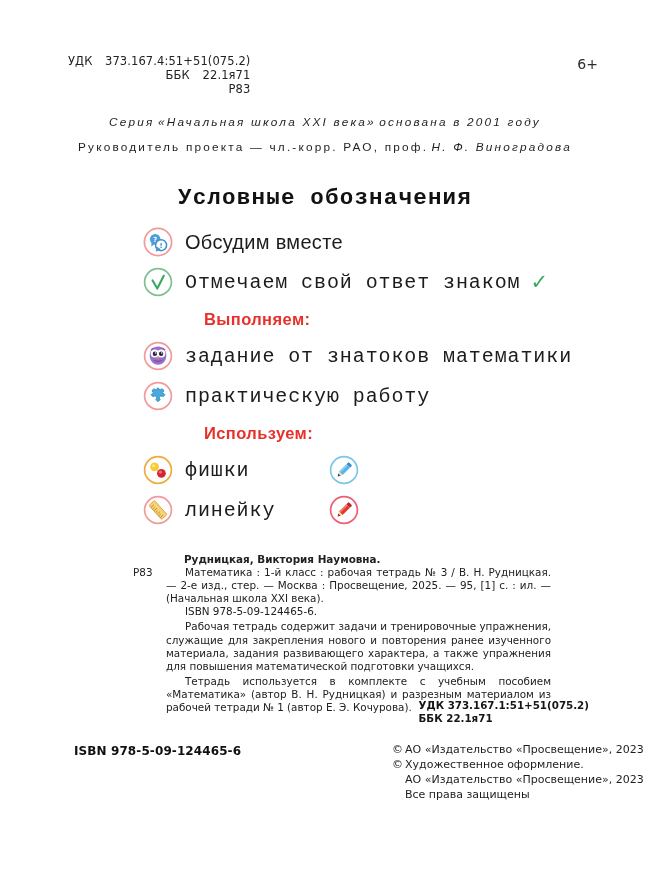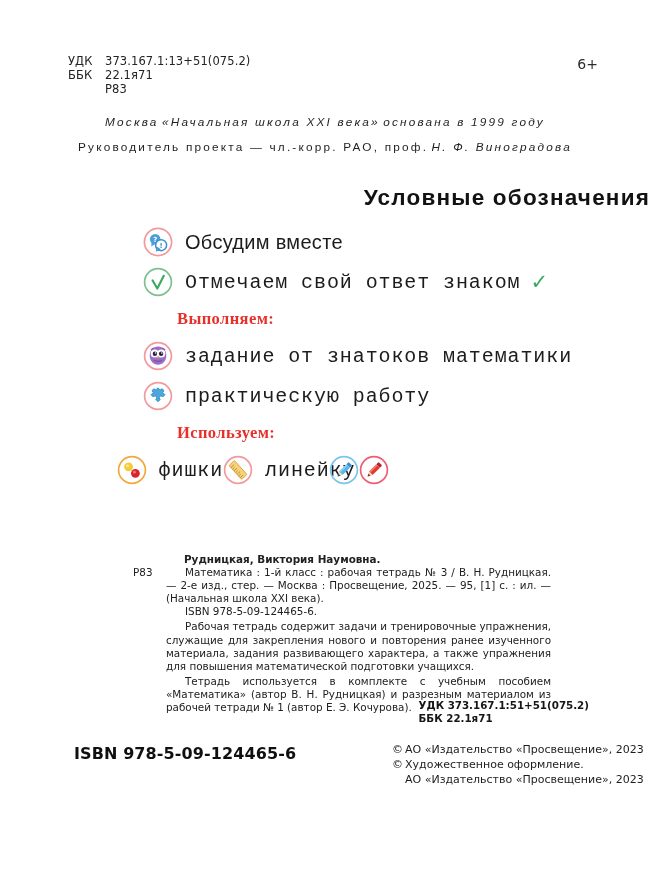--- a/index.html
+++ b/index.html
@@ -28,20 +28,21 @@
     left: 68px;
     top: 54px;
     font-size: 11.5px;
     line-height: 14.2px;
     font-family: "DejaVu Sans", sans-serif;
     color: #232323;
     letter-spacing: 0.1px;
   }
   .udk-row {
     display: flex;
+    justify-content: flex-end;
   }
   .udk-key {
     width: 37px;
     flex: 0 0 37px;
   }
   .udk-val { white-space: pre; }
 
   .age-mark {
     position: absolute;
     right: 52px;
@@ -65,22 +66,22 @@
   .series-line.s2 { top: 140px; }
   .series-line .it { font-style: italic; }
   .sp { letter-spacing: 2.2px; }
 
   
   .legend-title {
     position: absolute;
     left: 0;
     right: 0;
     top: 185px;
-    text-align: right;
-    font-family: Liberation Sans, sans-serif;
+    text-align: center;
+    font-family: Liberation Mono, monospace;
     font-weight: bold;
     font-size: 22.5px;
     letter-spacing: 1.2px;
     color: #121212;
   }
 
   
   .legend {
     position: absolute;
     left: 143px;
@@ -95,38 +96,38 @@
   .legend-row .label {
     font-size: 20px;
     color: #1c1c1c;
     letter-spacing: 0.3px;
     margin-left: 12px;
     white-space: nowrap;
   }
   .legend-row .label.lsp { letter-spacing: 0.9px; font-family: Liberation Mono, monospace; }
 
   .section-head {
-    font-family: Liberation Serif, serif;
+    font-family: Liberation Sans, sans-serif;
     font-weight: bold;
     font-size: 16.5px;
     color: #e8302b;
     letter-spacing: 0.4px;
-    margin-left: 34px;
+    margin-left: 61px;
     height: 34px;
     display: flex;
     align-items: center;
   }
 
   
   .legend-grid {
     display: flex;
   }
   .legend-grid .col {
     display: flex;
-    flex-direction: row;
+    flex-direction: column;
     justify-content: center;
   }
   .legend-grid .col-left { width: 186px; }
 
   
   .badge {
     position: relative;
     width: 30px;
     height: 30px;
     flex: 0 0 30px;
@@ -191,21 +192,21 @@
     font-weight: bold;
     font-family: "DejaVu Sans", sans-serif;
     color: #161616;
   }
 
   
   .isbn-foot {
     position: absolute;
     left: 74px;
     top: 744px;
-    font-size: 16px;
+    font-size: 12px;
     font-weight: bold;
     font-family: "DejaVu Sans", sans-serif;
     color: #101010;
     letter-spacing: 0.1px;
   }
   .copyright {
     position: absolute;
     left: 392px;
     top: 742px;
     font-size: 11px;
@@ -223,38 +224,38 @@
   .copyright .ctext { white-space: nowrap; }
 </style>
 </head>
 <body>
 
 <div class="page">
 
   <div class="udk-block">
     <div class="udk-row">
       <span class="udk-key">УДК</span>
-      <span class="udk-val">373.167.1:13+51(075.2)</span>
+      <span class="udk-val">373.167.4:51+51(075.2)</span>
     </div>
     <div class="udk-row">
       <span class="udk-key">ББК</span>
       <span class="udk-val">22.1я71</span>
     </div>
     <div class="udk-row">
       <span class="udk-key"></span>
       <span class="udk-val">Р83</span>
     </div>
   </div>
 
   <div class="age-mark">6+</div>
 
   <div class="series-line s1">
-    <span class="sp">Москва</span>
+    <span class="sp">Серия</span>
     <span class="sp">«Начальная школа XXI века»</span>
-    <span class="sp">основана в 1999 году</span>
+    <span class="sp">основана в 2001 году</span>
   </div>
   <div class="series-line s2">
     <span class="sp">Руководитель проекта — чл.-корр. РАО, проф.</span>
     <span class="sp it">Н. Ф. Виноградова</span>
   </div>
 
   <div class="legend-title">Условные обозначения</div>
 
   <div class="legend">
 
@@ -419,15 +420,19 @@
       <span class="ctext">АО «Издательство «Просвещение», 2023</span>
     </div>
     <div class="cline">
       <span class="cmark">©</span>
       <span class="ctext">Художественное оформление.</span>
     </div>
     <div class="cline">
       <span class="cmark"></span>
       <span class="ctext">АО «Издательство «Просвещение», 2023</span>
     </div>
+    <div class="cline">
+      <span class="cmark"></span>
+      <span class="ctext">Все права защищены</span>
+    </div>
   </div>
 
 </div>
 
 </body></html>

